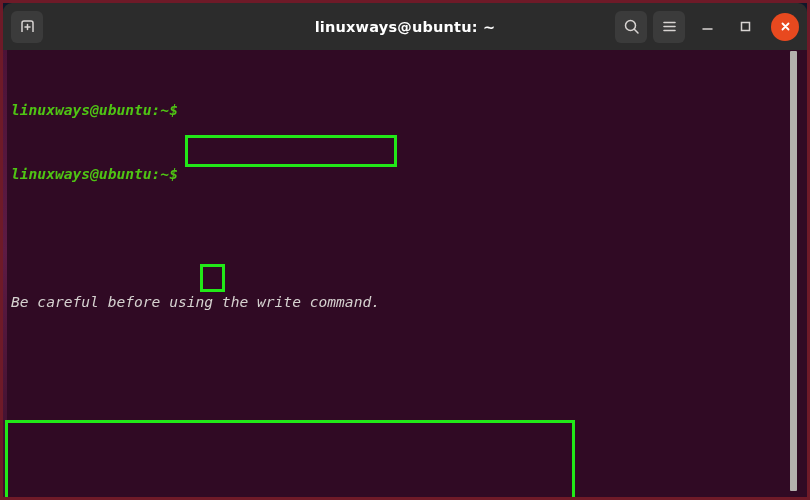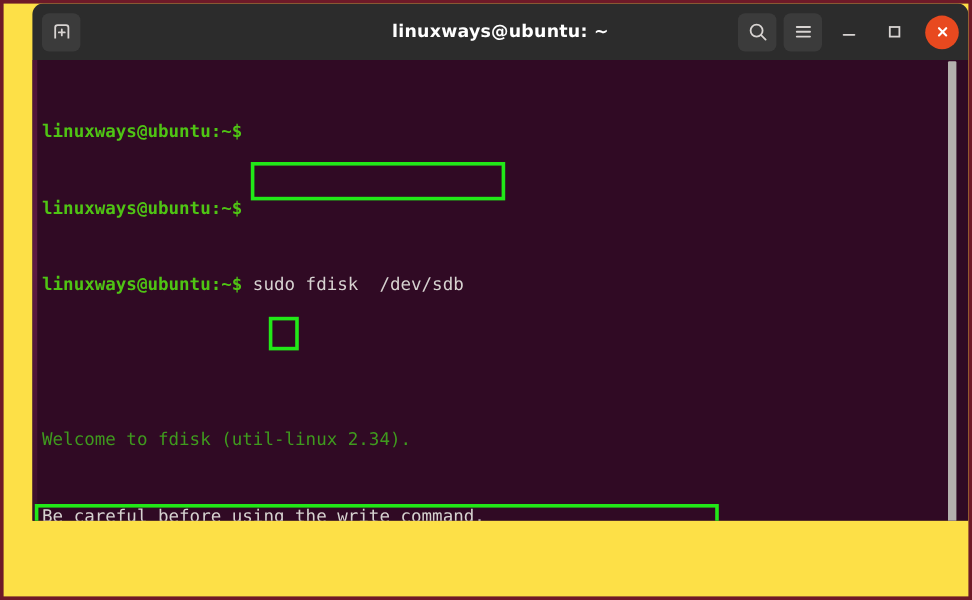--- a/index.html
+++ b/index.html
@@ -14,23 +14,22 @@
     font-family: "DejaVu Sans Mono", monospace;
   }
 
   
   .window {
     position: relative;
     width: 810px;
     height: 500px;
     box-sizing: border-box;
     border: 3px solid #6e1a28;
-    background: #fde047;
+    background: #0f172a;
     overflow: hidden;
-    padding-left: 24px;
   }
 
   
   .titlebar {
     position: relative;
     height: 47px;
     background: #2c2c2c;
     display: flex;
     align-items: center;
     padding: 0 8px;
@@ -85,23 +84,24 @@
     font-size: 14.5px;
     font-weight: bold;
     color: #ffffff;
     pointer-events: none;
     letter-spacing: 0.2px;
   }
 
   
   .term {
     position: relative;
-    height: 384px;
+    height: 447px;
     background: #300a24;
     overflow: hidden;
+    font-style: italic;
   }
   .term-left-edge {
     position: absolute;
     left: 0; top: 0; bottom: 0;
     width: 4px;
     background: linear-gradient(to bottom, #4c1338 0%, #5d1b44 45%, #3a0f2b 100%);
   }
   .screen {
     position: absolute;
     left: 8px;
@@ -195,23 +195,21 @@
       </div>
     </div>
   </div>
 
   <div class="term">
     <div class="term-left-edge"></div>
 
     <div class="screen">
       <div class="line"><span class="g">linuxways@ubuntu:~$</span></div>
       <div class="line"><span class="g">linuxways@ubuntu:~$</span></div>
-      <div class="line"><span class="g">linuxways@ubuntu:~$</span><span class="w"> sudo fdisk  /dev/sdb</span></div>
       <div class="line"></div>
-      <div class="line"><span class="gw">Welcome to fdisk (util-linux 2.34).</span></div>
       <div class="line"><span class="w">Be careful before using the write command.</span></div>
       
       
       
       
       
       
       
       
       

